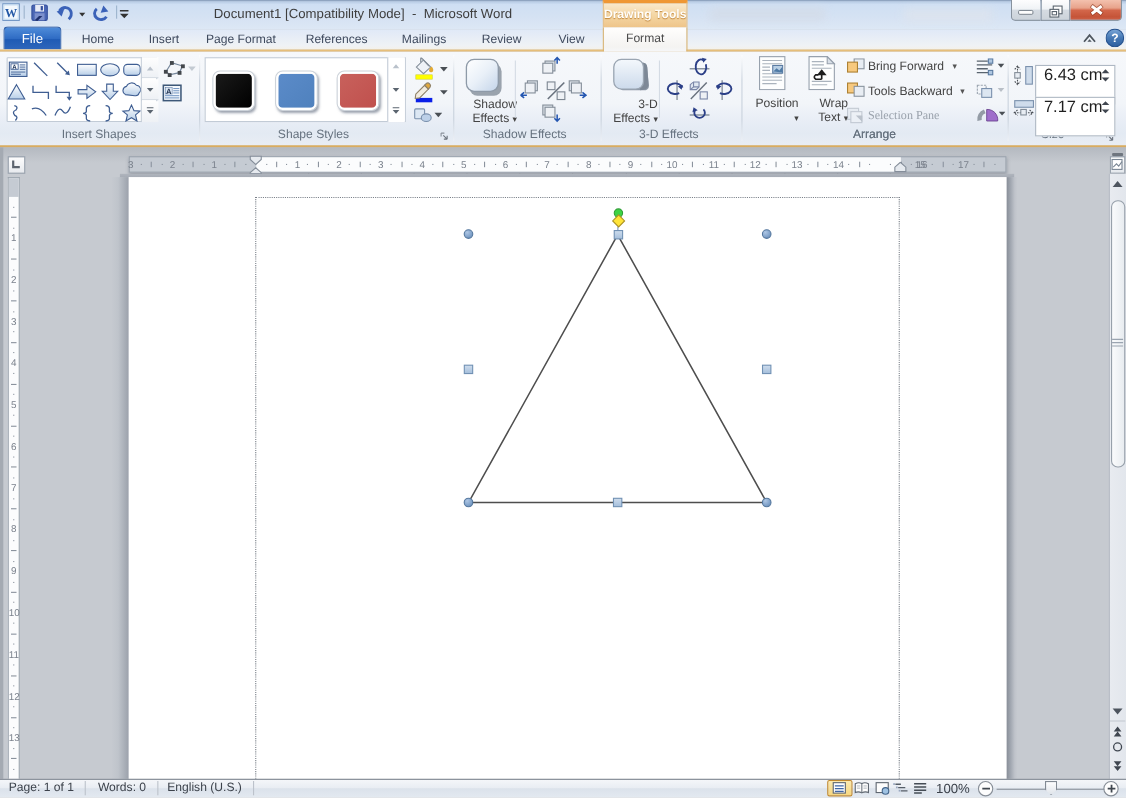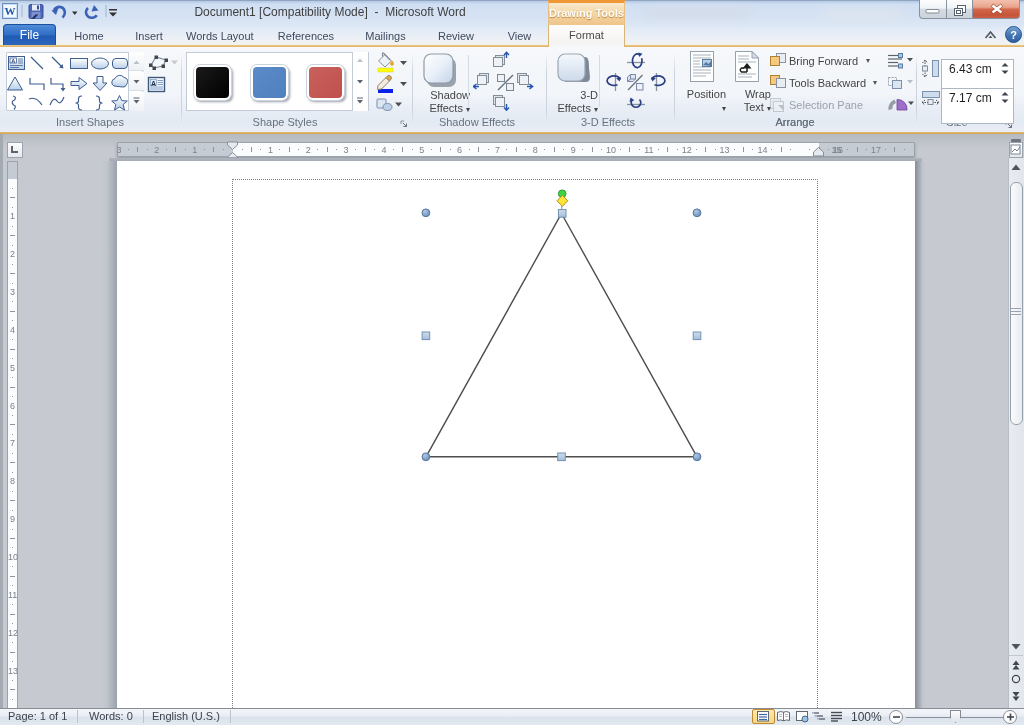--- a/index.html
+++ b/index.html
@@ -41,24 +41,24 @@
 #shapegal{left:6px;top:52px;width:137px;height:59px;background:#fff;border:1px solid #c2cbd6;border-radius:1px;}
 #galarrows{left:128px;top:52px;width:15px;height:59px;border-left:1px solid #c2cbd6;}
 .galbtn{left:0;width:15px;height:19px;background:linear-gradient(#fefefe,#eef1f5);}
 
 #stylegal{left:186px;top:52px;width:183px;height:59px;background:#fff;border:1px solid #c2cbd6;}
 .swatch{top:12px;width:37px;height:35px;border-radius:6px;box-shadow:1.5px 2px 2.5px rgba(120,130,145,.75);}
 #stylearrows{left:352px;top:52px;width:16px;height:59px;border-left:1px solid #c2cbd6;background:#fff;}
 
 .bigbtn-label{font-size:11px;color:#444;text-align:right;line-height:13px;white-space:nowrap;}
 
-.spin{left:941px;width:73px;height:36px;background:#fff;border:1px solid #aeb8c4;font-size:12px;color:#1f1f1f;line-height:18px;padding-left:7px;}
+.spin{left:941px;width:73px;height:36px;background:#fff;border:1px solid #aeb8c4;font-size:15px;color:#1f1f1f;line-height:18px;padding-left:7px;}
 
 .btxt{font-size:11px;color:#444;white-space:nowrap;}
-.btxt.dis{color:#9aa2ac;}
+.btxt.dis{color:#9aa2ac;font-family:Liberation Serif, serif;}
 
 #lbox{left:7px;top:142px;width:16px;height:16px;background:linear-gradient(#fdfdfd,#e7eaee);border:1px solid #9aa3ae;}
 #hruler{left:116.5px;top:141.5px;width:798px;height:15.5px;background:#c5cbd3;border:1px solid #9aa2ac;box-shadow:0 2px 3px rgba(95,102,114,.45);}
 #hruler .white{position:absolute;left:115px;top:0;width:586.5px;height:13.5px;background:#fbfcfd;}
 .rnum{position:absolute;top:1px;width:16px;text-align:center;font-size:9px;color:#7b828d;line-height:12px;}
 .rtick{position:absolute;top:4px;width:1px;height:5px;background:#8b939e;}
 .rdot{position:absolute;top:6px;width:1px;height:1px;background:#8b939e;}
 .tabtick{position:absolute;top:15.5px;width:1px;height:3px;background:#6d747e;}
 #rtoggle{left:1009px;top:142px;width:14px;height:16px;background:linear-gradient(#fcfdfd,#e4e8ed);border:1px solid #9aa3ae;}
 
@@ -129,21 +129,21 @@
     <rect x="37.5" y="10.5" width="4" height="3" fill="#fff"></rect>
   </g>
   <path d="M73 5 l10 8 M83 5 l-10 8" stroke="#7e2a12" stroke-width="4" opacity="0.55"></path>
     <path d="M73.5 5.5 l9 7 M82.5 5.5 l-9 7" stroke="#fff" stroke-width="2.6"></path>
 </svg>
 
 <div id="tabstrip" class="abs"></div>
 <div id="filetab" class="abs">File</div>
 <div class="tab abs" style="left:67px;width:44px;">Home</div>
 <div class="tab abs" style="left:127px;width:44px;">Insert</div>
-<div class="tab abs" style="left:186px;width:66px;">Words Layout</div>
+<div class="tab abs" style="left:186px;width:66px;">Page Format</div>
 <div class="tab abs" style="left:274px;width:64px;">References</div>
 <div class="tab abs" style="left:359px;width:53px;">Mailings</div>
 <div class="tab abs" style="left:434px;width:44px;">Review</div>
 <div class="tab abs" style="left:503px;width:33px;">View</div>
 <div id="goldline" class="abs"></div>
 <div id="ctxhdr" class="abs">Drawing Tools</div>
 <div id="formattab" class="abs">Format</div>
 <svg id="chev" class="abs" width="13" height="9" viewBox="0 0 13 9">
  <path d="M1.5 8 L6.5 2 L11.5 8" fill="none" stroke="#4e565f" stroke-width="1.6"></path>
  <path d="M4.5 8 L6.5 5.6 L8.5 8 Z" fill="#4e565f"></path>

